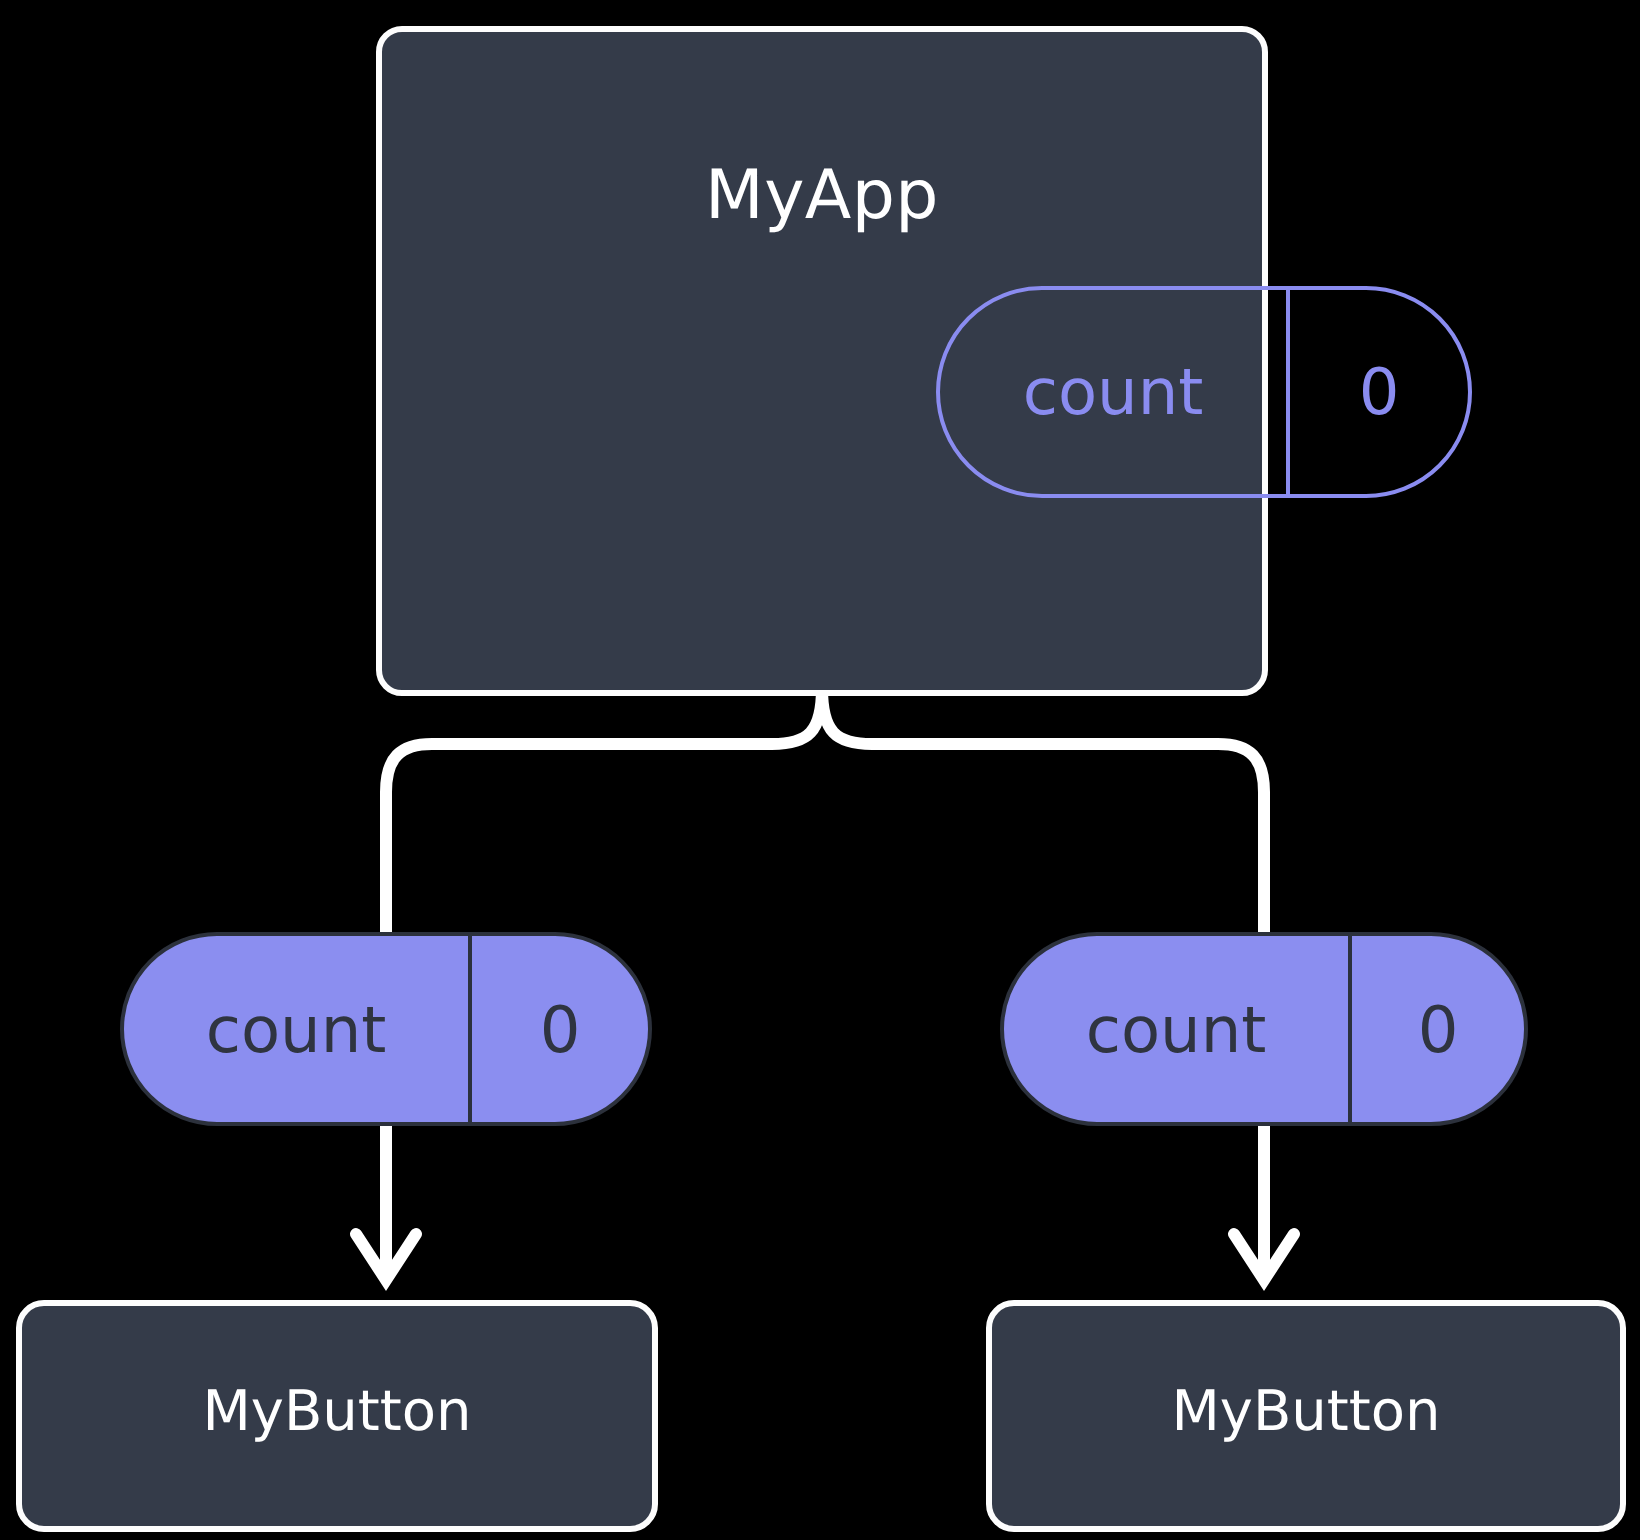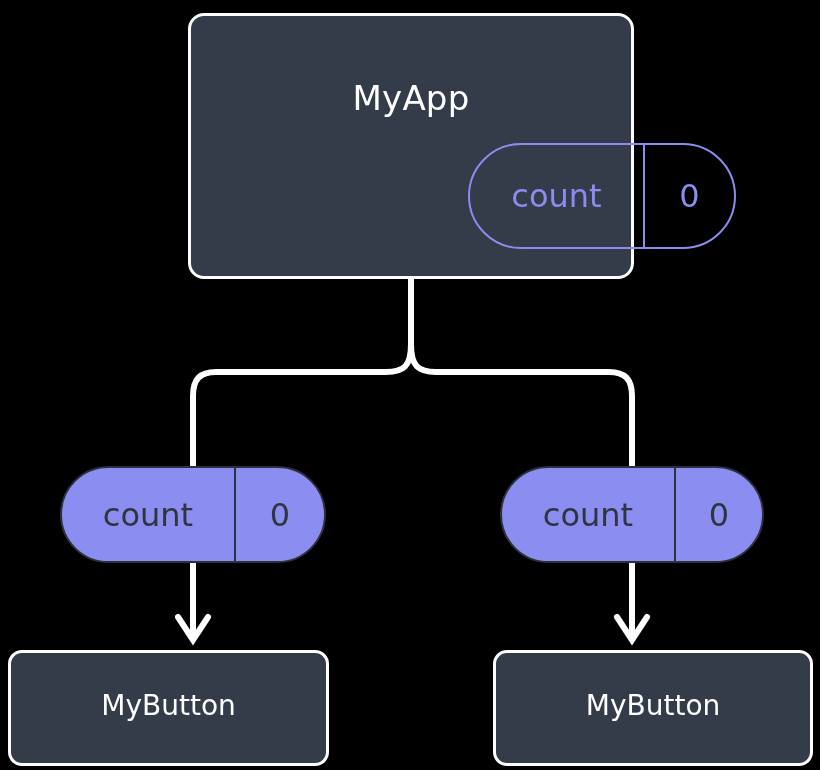--- a/index.html
+++ b/index.html
@@ -42,21 +42,22 @@
     color: #ffffff;
     font-size: 34px;
     font-weight: 400;
     letter-spacing: 0.2px;
     white-space: nowrap;
   }
   #box-myapp {
     left: 188px;
     top: 13px;
     width: 446px;
-    height: 266px;
+    height: 335px;
+    border-radius: 13px;
   }
   #box-myapp .comp-title {
     top: 62px;
   }
   #box-mybutton-left {
     left: 8px;
     top: 650px;
     width: 321px;
     height: 116px;
     border-radius: 14px;

